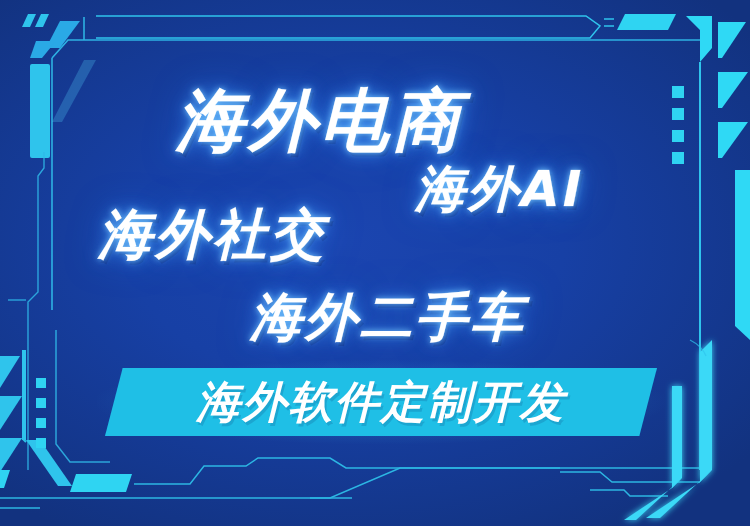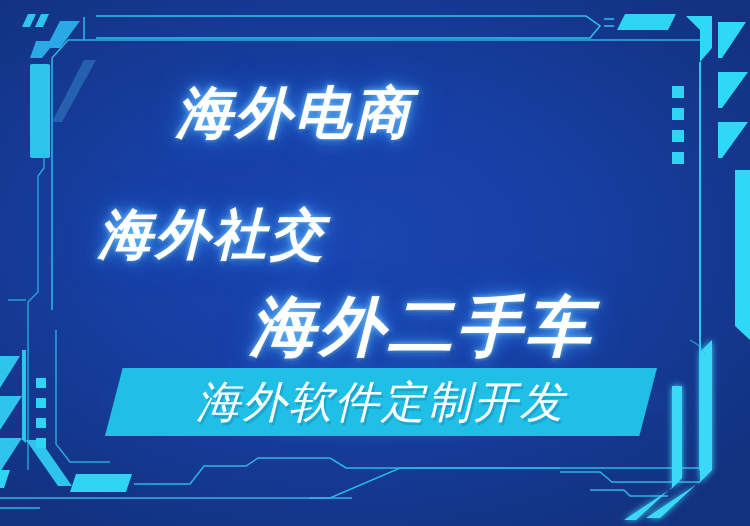--- a/index.html
+++ b/index.html
@@ -35,24 +35,24 @@
     font-style: italic;
     letter-spacing: 0.06em;
     font-family: "DejaVu Sans", "Liberation Sans", sans-serif;
     text-shadow:
       0 0 6px rgba(120,200,255,0.95),
       0 0 16px rgba(70,160,255,0.85),
       0 0 34px rgba(40,130,255,0.55),
       3px 4px 0 rgba(13,40,120,0.55);
     -webkit-text-stroke: 0.4px rgba(255,255,255,0.4);
   }
-  .line-ecom   { left: 176px; top: 76px;  font-size: 56px; }
+  .line-ecom   { left: 176px; top: 76px;  font-size: 68px; }
   .line-ai     { left: 415px; top: 156px; font-size: 50px; }
   .line-social { left: 98px;  top: 199px; font-size: 54px; font-style: italic; }
-  .line-car    { left: 250px; top: 283px; font-size: 65px; }
+  .line-car    { left: 250px; top: 283px; font-size: 52px; }
 
   
   .cta-wrap {
     position: absolute;
     left: 105px;
     top: 368px;
     width: 552px;
     height: 68px;
     z-index: 6;
   }
@@ -63,21 +63,21 @@
     clip-path: polygon(3.2% 0%, 100% 0%, 96.8% 100%, 0% 100%);
     box-shadow: 0 0 22px rgba(40,190,240,0.55);
   }
   .cta-text {
     position: absolute;
     inset: 0;
     display: flex;
     align-items: center;
     justify-content: center;
     color: #ffffff;
-    font-weight: 400;
+    font-weight: 700;
     font-style: italic;
     font-size: 44px;
     letter-spacing: 0.05em;
     white-space: nowrap;
     font-family: "DejaVu Sans", "Liberation Sans", sans-serif;
     text-shadow: 2px 3px 0 rgba(20,120,170,0.35);
   }
   .cta-glow {
     position: absolute;
     left: -8px; top: -8px; right: -8px; bottom: -8px;
@@ -198,20 +198,21 @@
       <path d="M 56 330 L 56 444 L 70 462 L 110 462"></path>
     </g>
 
     <g opacity="0.25">
       <path d="M 84 60 L 96 60 L 62 122 L 52 122 Z" fill="#59d9ff"></path>
     </g>
   </svg>
 
   <div class="text-stack">
     <div class="hline line-ecom">海外电商</div>
+    <div class="hline line-ai">海外AI</div>
     <div class="hline line-social">海外社交</div>
     <div class="hline line-car">海外二手车</div>
   </div>
 
   <div class="cta-wrap">
     <div class="cta-glow"></div>
     <div class="cta-shape"></div>
     <div class="cta-text">海外软件定制开发</div>
   </div>
 

